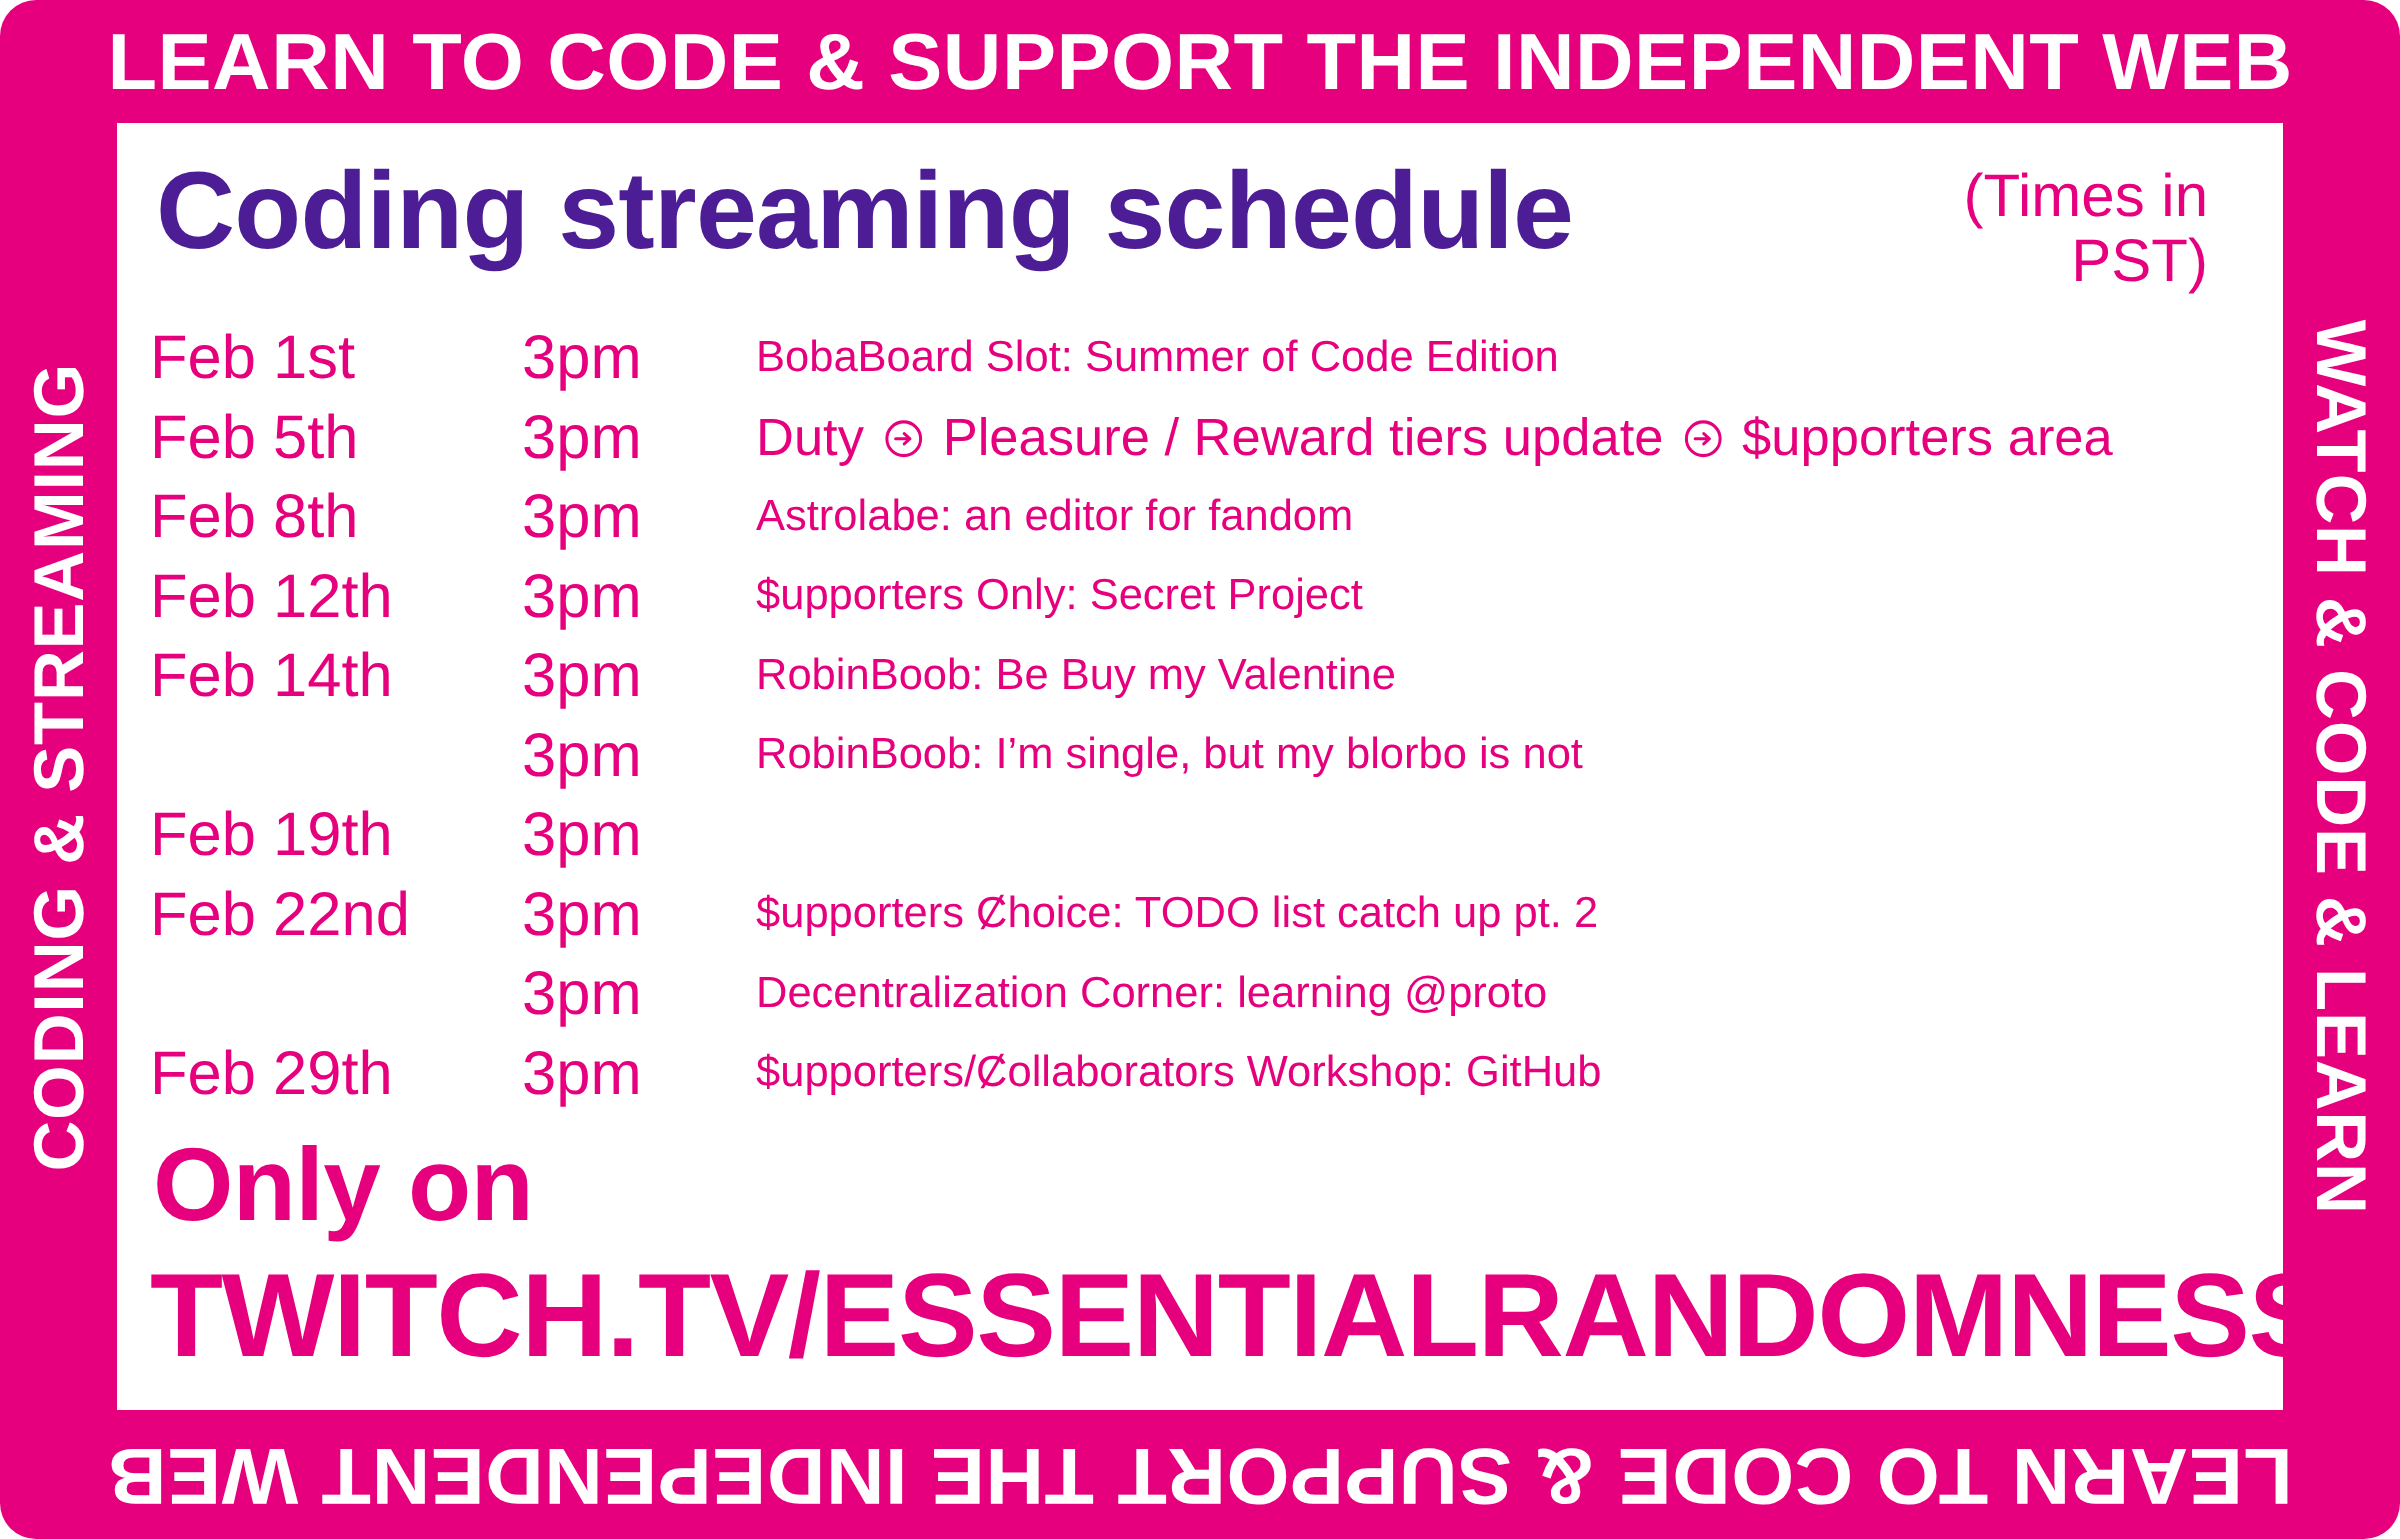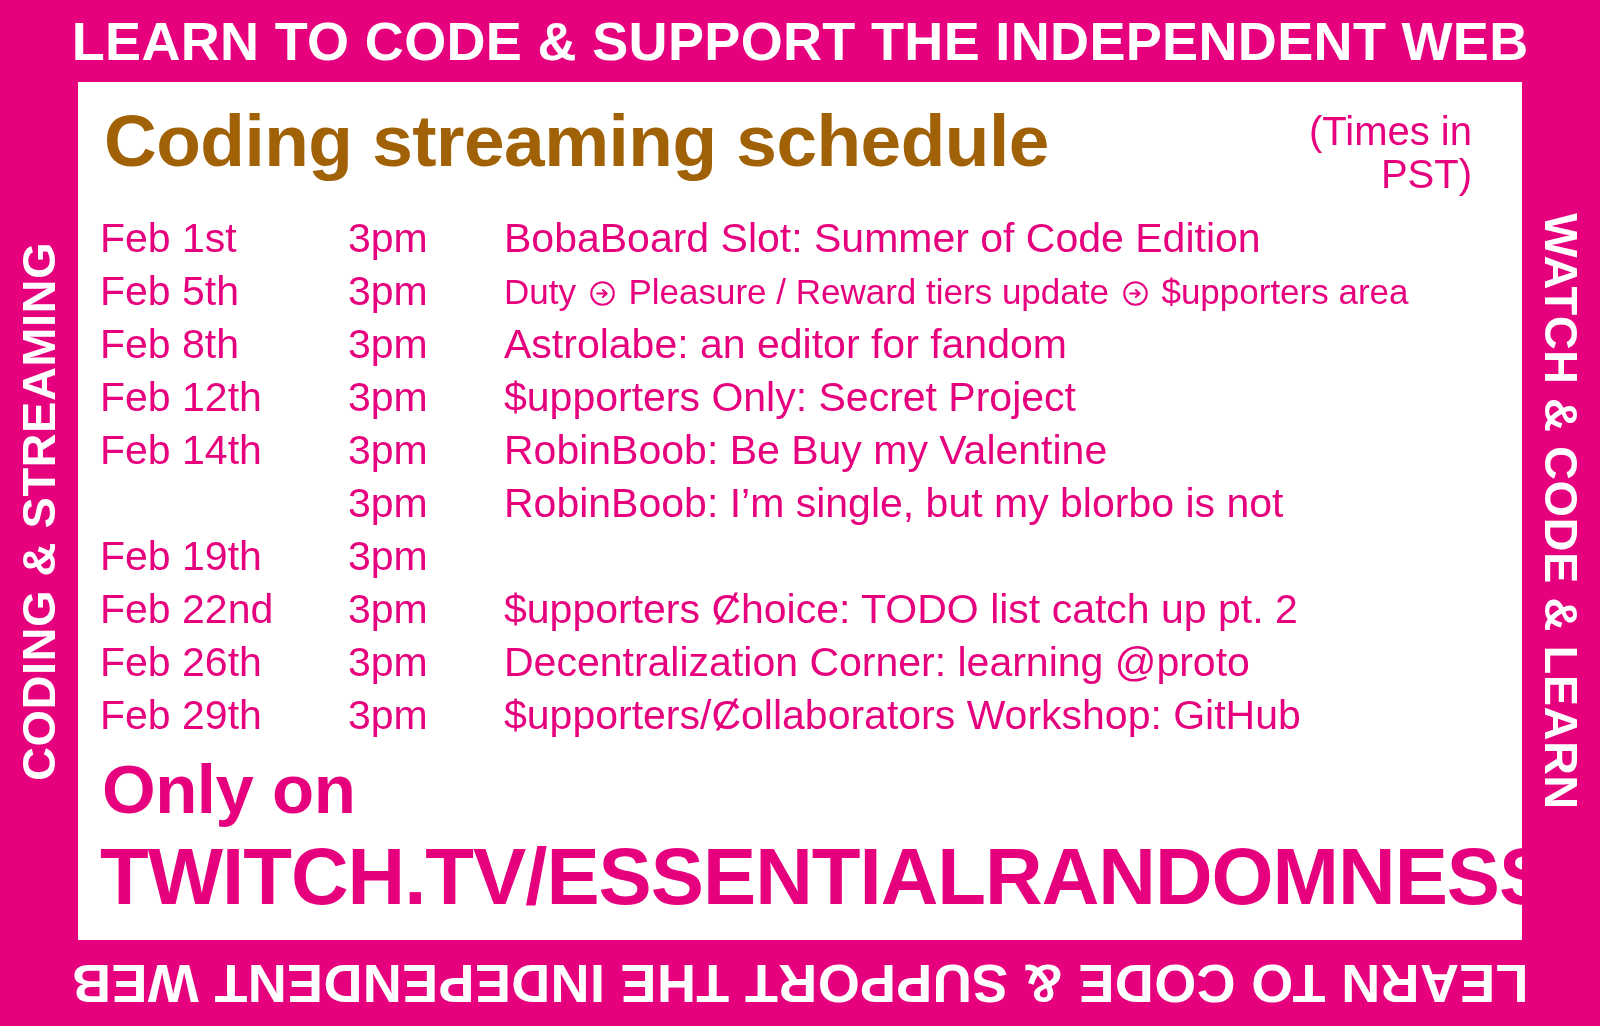--- a/index.html
+++ b/index.html
@@ -9,20 +9,21 @@
   }
 
   #poster {
     position: relative;
     width: 1600px;
     height: 1026px;
     background: #e6007e;
     overflow: hidden;
     font-family: "Liberation Sans", sans-serif;
     box-sizing: border-box;
+    border-radius: 24px;
   }
 
   
   .banner-top {
     position: absolute;
     left: 0;
     top: 0;
     width: 1600px;
     height: 82px;
     display: flex;
@@ -122,21 +123,21 @@
     position: absolute;
     left: 0;
     top: 16px;
     width: 1444px;
     height: 104px;
   }
   .page-title {
     position: absolute;
     left: 26px;
     top: 6px;
-    color: #a16207;
+    color: #4c1d95;
     font-weight: 700;
     font-size: 73px;
     line-height: 1;
     white-space: nowrap;
     letter-spacing: -0.5px;
   }
   .tz-note {
     position: absolute;
     right: 50px;
     top: 12px;
@@ -181,21 +182,21 @@
     font-size: 41px;
     line-height: 53px;
     font-weight: 400;
     white-space: nowrap;
   }
   .sched-title {
     position: absolute;
     left: 426px;
     top: 0;
     color: #e6007e;
-    font-size: 41px;
+    font-size: 29px;
     line-height: 53px;
     font-weight: 400;
     white-space: nowrap;
   }
   .sched-title.small {
     font-size: 35px;
   }
 
   
   .arrow-circle {
@@ -311,21 +312,20 @@
         <div class="sched-row">
           <div class="sched-date">Feb 19th</div>
           <div class="sched-time">3pm</div>
         </div>
         <div class="sched-row">
           <div class="sched-date">Feb 22nd</div>
           <div class="sched-time">3pm</div>
           <div class="sched-title">$upporters Ȼhoice: TODO list catch up pt. 2</div>
         </div>
         <div class="sched-row">
-          <div class="sched-date">Feb 26th</div>
           <div class="sched-time">3pm</div>
           <div class="sched-title">Decentralization Corner: learning @proto</div>
         </div>
         <div class="sched-row">
           <div class="sched-date">Feb 29th</div>
           <div class="sched-time">3pm</div>
           <div class="sched-title">$upporters/Ȼollaborators Workshop: GitHub</div>
         </div>
       </div>
 

